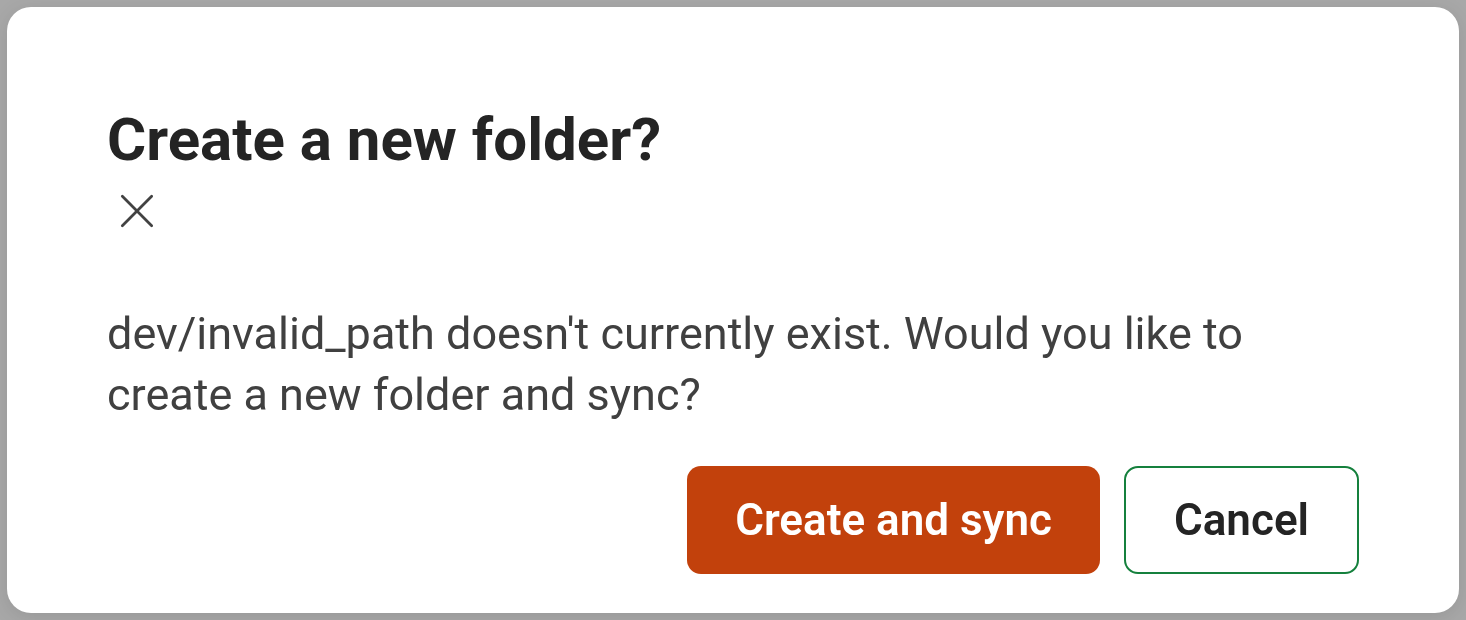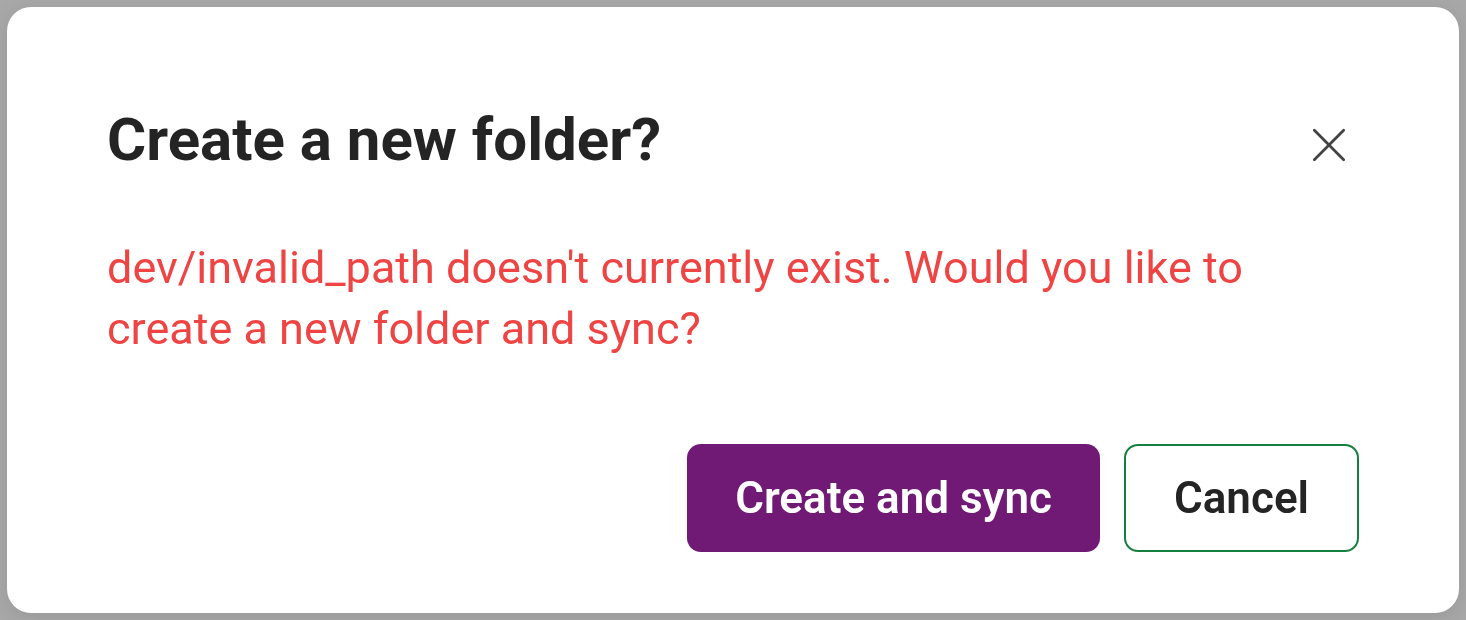--- a/index.html
+++ b/index.html
@@ -27,20 +27,21 @@
       padding: 100px 100px 60px 100px;
       position: relative;
       box-shadow: 0 4px 20px rgba(0,0,0,0.1);
     }
     
     .dialog-header {
       display: flex;
       justify-content: space-between;
       align-items: flex-start;
       margin-bottom: 60px;
+      flex-direction: column;
     }
     
     .dialog-title {
       font-size: 60px;
       font-weight: 700;
       color: #242424;
       line-height: 1.1;
     }
     
     .close-button {
@@ -54,44 +55,44 @@
       margin-top: 8px;
     }
     
     .close-button svg {
       width: 44px;
       height: 44px;
     }
     
     .dialog-body {
       font-size: 45px;
-      color: #ef4444;
+      color: #404040;
       line-height: 1.35;
       font-weight: 400;
-      margin-bottom: 84px;
+      margin-bottom: 40px;
     }
     
     .dialog-footer {
       display: flex;
       justify-content: flex-end;
       gap: 24px;
     }
     
     .btn {
       font-size: 44px;
       font-weight: 600;
       padding: 26px 48px;
       border-radius: 14px;
       cursor: pointer;
       font-family: inherit;
       line-height: 1.2;
     }
     
     .btn-primary {
-      background: #701a75;
+      background: #c2410c;
       color: #ffffff;
       border: none;
     }
     
     .btn-secondary {
       background: #ffffff;
       color: #242424;
       border: 2px solid #15803d;
     }
   </style>

